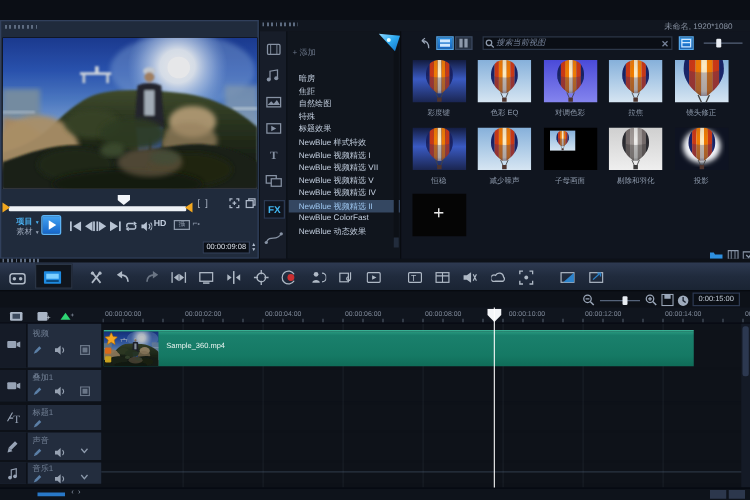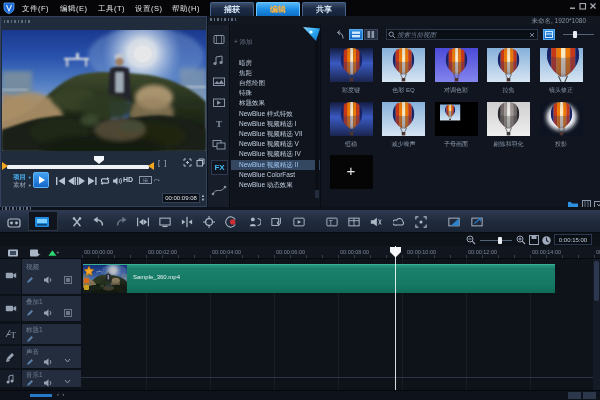--- a/index.html
+++ b/index.html
@@ -174,39 +174,20 @@
   <path d="M8,14 Q20,18 32,14 L32,30 L8,30 Z" fill="#27357d" opacity=".28"></path>
   <rect x="8" y="0" width="24" height="30" fill="url(#balsh)"></rect>
  </g>
  <line x1="17" y1="28" x2="18.8" y2="32" stroke="#444" stroke-width=".7"></line>
  <line x1="23" y1="28" x2="21.2" y2="32" stroke="#444" stroke-width=".7"></line>
  <rect x="18.2" y="32" width="3.6" height="3.4" fill="#4e342e"></rect>
 </symbol>
 </defs>
 </svg>
 <div id="app">
- <div class="ab" id="menubar">
-  <svg class="ab" style="left:3px;top:2px" width="12" height="12" viewBox="0 0 12 12">
-        <path d="M1,1 L11,1 L11,6 C11,9 8.5,11 6,11.5 C3.5,11 1,9 1,6 Z" fill="#1565d8" stroke="#5ea8f0" stroke-width=".8"></path>
-        <path d="M3.5,3 L6,9 L8.5,3" stroke="#dce8f8" stroke-width="1.2" fill="none"></path>
-      </svg>
-  <div class="mi" style="left:22px">文件(F)</div>
-  <div class="mi" style="left:60px">编辑(E)</div>
-  <div class="mi" style="left:98px">工具(T)</div>
-  <div class="mi" style="left:135px">设置(S)</div>
-  <div class="mi" style="left:172px">帮助(H)</div>
-  <div class="tab" style="left:210px;width:44px">捕获</div>
-  <div class="tab tabact" style="left:256px;width:44px">编辑</div>
-  <div class="tab" style="left:302px;width:44px">共享</div>
-  <svg class="ab" style="right:4px;top:3px" width="26" height="7" viewBox="0 0 26 7">
-        <rect x="0" y="4.5" width="5" height="1.4" fill="#a9aeb6"></rect>
-        <rect x="10" y="0.5" width="5.5" height="5.5" fill="none" stroke="#a9aeb6" stroke-width="1.1"></rect>
-        <path d="M20.5,0.5 L25.5,5.5 M25.5,0.5 L20.5,5.5" stroke="#a9aeb6" stroke-width="1.2"></path>
-      </svg>
- </div>
  <div class="ab" id="upper">
    <div class="ab" id="prev">
     <div class="dots" style="left:3px;top:3px;width:28px"></div>
     <div class="ab" id="vid">
           <svg width="204" height="121" viewBox="0 0 204 126" preserveAspectRatio="none">
             <use href="#scene"></use>
           </svg>
         </div>
     <svg class="ab" id="pent" viewBox="0 0 10 8">
           <polygon points="0,0 10,0 10,4 5,8 0,4" fill="#f2f5f9"></polygon>

